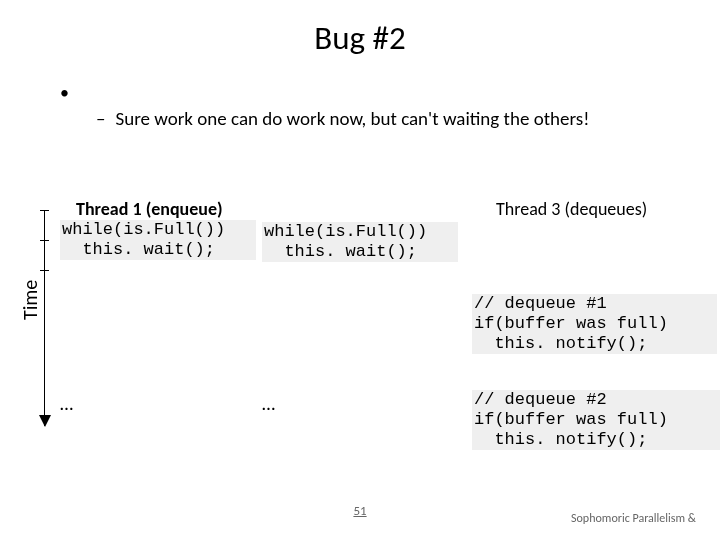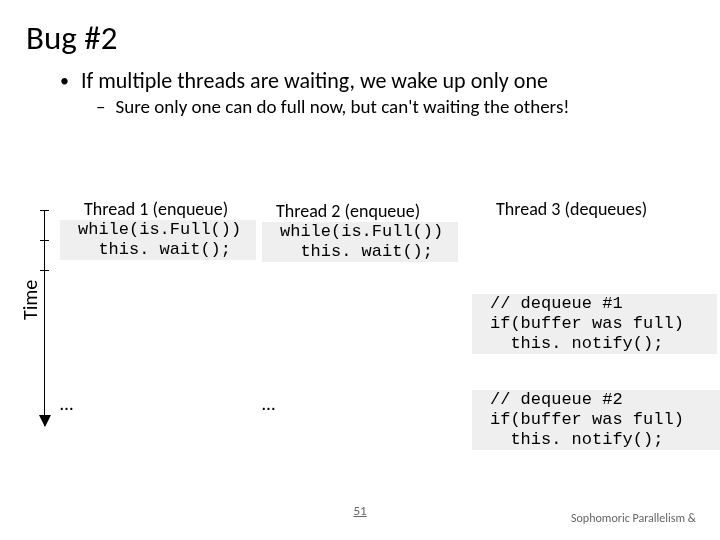--- a/index.html
+++ b/index.html
@@ -1,70 +1,68 @@
 <!DOCTYPE html>
 <html><head>
 <meta charset="utf-8">
 <style>
   * { margin: 0; padding: 0; box-sizing: border-box; }
   html, body { width: 720px; height: 540px; background: #fff; font-family: Calibri, Arial, sans-serif; color: #000; }
   .slide { position: relative; width: 720px; height: 540px; padding: 18px 26px 0 26px; }
-  .title { font-size: 33px; text-align: left; margin-bottom: 10px; }
+  .title { font-size: 33px; text-align: center; margin-bottom: 22px; }
   .bullets { margin-left: 34px; }
   .b1 { font-size: 22px; display: flex; align-items: flex-start; gap: 12px; line-height: 1.15; }
   .b1 .dot { font-size: 18px; line-height: 26px; }
   .b2 { font-size: 19px; display: flex; align-items: flex-start; gap: 10px; margin-left: 36px; margin-top: 2px; line-height: 1.15; }
   .b2 .dash { font-weight: normal; }
   .nowita { }
   .timeline-area { position: absolute; left: 24px; top: 198px; width: 672px; height: 280px; }
   .time-label { position: absolute; left: -6px; top: 122px; transform: rotate(-90deg); transform-origin: left top; font-size: 20px; }
   .axis { position: absolute; left: 20px; top: 12px; width: 0; height: 216px; border-left: 1.5px solid #000; }
   .axis::after { content: ""; position: absolute; left: -6px; bottom: -1px; width: 0; height: 0; border-left: 6px solid transparent; border-right: 6px solid transparent; border-top: 12px solid #000; }
   .tick { position: absolute; left: 16px; width: 9px; height: 0; border-top: 1px solid #000; }
   .tick.t1 { top: 12px; }
   .tick.t2 { top: 42px; }
   .tick.t3 { top: 72px; }
   .colhead { position: absolute; font-size: 18px; }
-  .codebox { position: absolute; background: #efefef; font-family: "Courier New", monospace; font-size: 17px; line-height: 1.18; padding: 0 18px; white-space: pre; }
+  .codebox { position: absolute; background: #efefef; font-family: "Courier New", monospace; font-size: 17px; line-height: 1.18; padding: 0 2px; white-space: pre; }
   .dots { position: absolute; font-size: 19px; }
   .pagenum { position: absolute; left: 0; right: 0; bottom: 22px; text-align: center; font-size: 13px; color: #666; text-decoration: underline; }
   .footer { position: absolute; right: 24px; bottom: 14px; text-align: right; font-size: 12px; color: #666; line-height: 1.15; }
 </style>
 </head>
 <body>
 
 <div class="slide">
   <div class="title">Bug #2</div>
 
   <div class="bullets">
     <div class="b1">
       <span class="dot">•</span>
-      <span>If multiple threads are waiting, we wake up only one</span>
     </div>
     <div class="b2">
       <span class="dash">–</span>
       <span>
-        <span>Sure only one can do full </span><span class="nowita">now</span><span>, but can't waiting the others!</span>
+        <span>Sure work one can do work </span><span class="nowita">now</span><span>, but can't waiting the others!</span>
       </span>
     </div>
   </div>
 
   <div class="timeline-area">
     <div class="time-label">Time</div>
     <div class="axis"></div>
     <div class="tick t1"></div>
     <div class="tick t2"></div>
     <div class="tick t3"></div>
 
-    <div class="colhead" style="left:60px; top:0;">Thread 1 (enqueue)</div>
+    <div class="colhead" style="left:52px; top:0;font-weight:bold;">Thread 1 (enqueue)</div>
     <div class="codebox" style="left:36px; top:22px; width:196px;">while(is.Full())
   this. wait();</div>
     <div class="dots" style="left:36px; top:194px;">…</div>
 
-    <div class="colhead" style="left:252px; top:2px;">Thread 2 (enqueue)</div>
     <div class="codebox" style="left:238px; top:24px; width:196px;">while(is.Full())
   this. wait();</div>
     <div class="dots" style="left:238px; top:194px;">…</div>
 
     <div class="colhead" style="left:472px; top:0;">Thread 3 (dequeues)</div>
     <div class="codebox" style="left:448px; top:96px; width:245px;">// dequeue #1
 if(buffer was full)
   this. notify();</div>
     <div class="codebox" style="left:448px; top:192px; width:268px;">// dequeue #2
 if(buffer was full)

